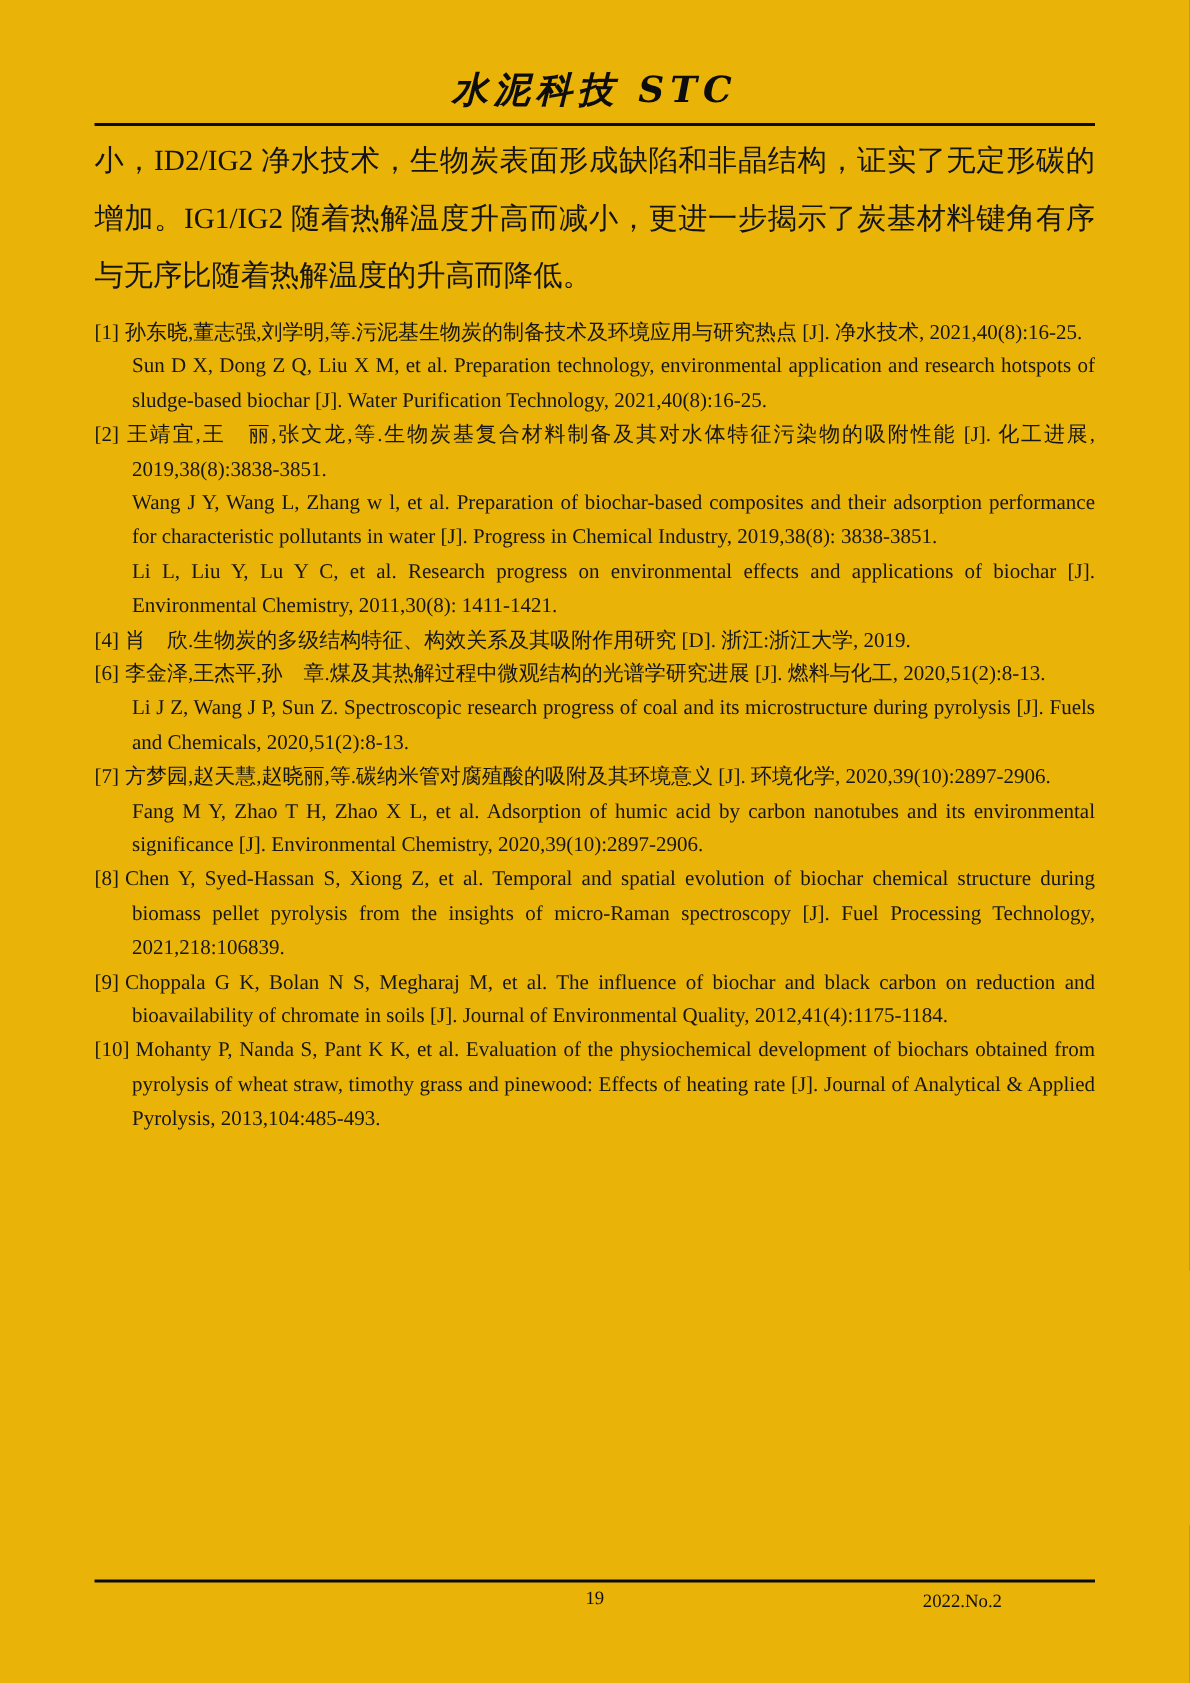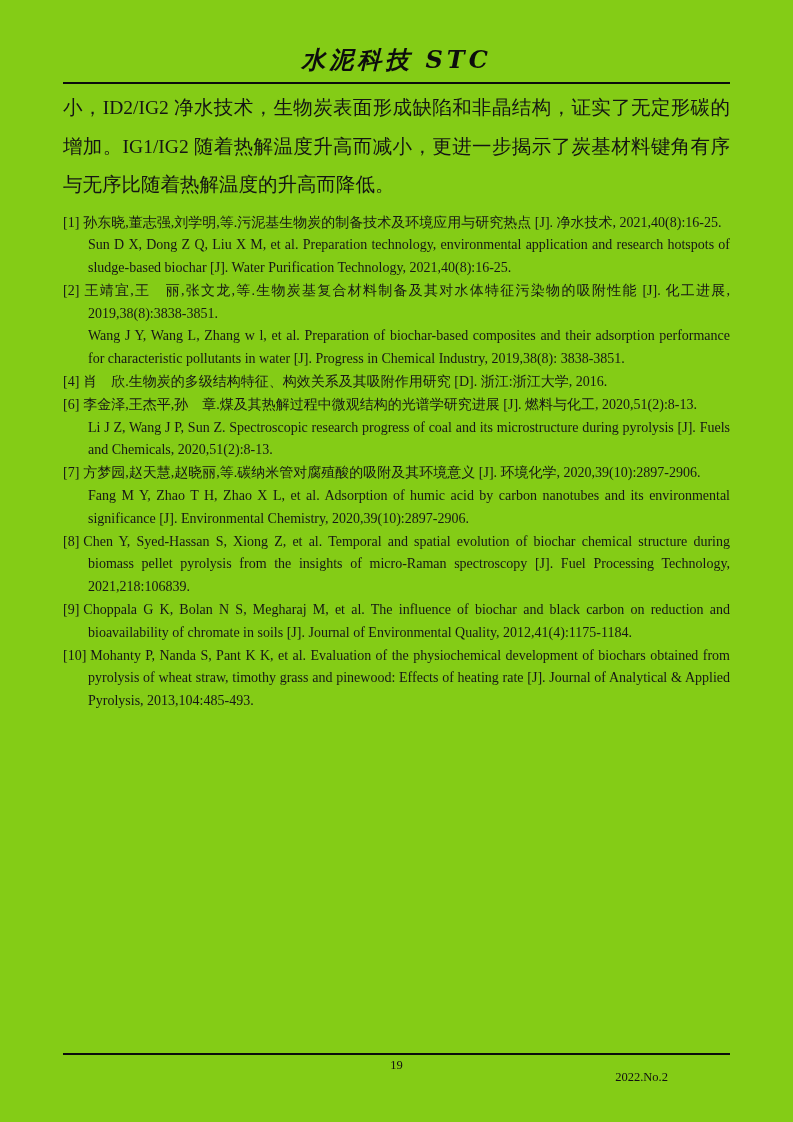--- a/index.html
+++ b/index.html
@@ -2,21 +2,21 @@
 <html><head>
 <meta charset="utf-8">
 <style>
   * { margin: 0; padding: 0; box-sizing: border-box; }
   html, body { background: #888; }
   .page {
     position: relative;
     width: 793px;
     height: 1122px;
     margin: 0 auto;
-    background: #84cc16;
+    background: #eab308;
     color: #111111;
     font-family: "Liberation Serif", "DejaVu Serif", serif;
     overflow: hidden;
   }
   .content { padding: 0 63px; }
   .journal-title {
     margin-top: 44px;
     text-align: center;
     font-family: "DejaVu Serif", serif;
     font-style: italic;
@@ -71,21 +71,21 @@
     line-height: 16px;
     color: #111;
   }
   .page-num {
     display: block;
     text-align: center;
   }
   .issue {
     position: absolute;
     right: 62px;
-    top: 12px;
+    top: 2px;
     text-align: right;
   }
 </style>
 </head>
 <body>
 
 <div class="page">
   <div class="content">
 
     <div class="journal-title">水泥科技 STC</div>
@@ -100,24 +100,25 @@
         <p class="ref-first"><span class="ref-label">[1]</span><span>孙东晓,董志强,刘学明,等.污泥基生物炭的制备技术及环境应用与研究热点 [J]. 净水技术, 2021,40(8):16-25.</span></p>
         <p class="ref-en">Sun D X, Dong Z Q, Liu X M, et al. Preparation technology, environmental application and research hotspots of sludge-based biochar [J]. Water Purification Technology, 2021,40(8):16-25.</p>
       </div>
 
       <div class="ref-item">
         <p class="ref-first"><span class="ref-label">[2]</span><span>王靖宜,王　丽,张文龙,等.生物炭基复合材料制备及其对水体特征污染物的吸附性能 [J]. 化工进展, 2019,38(8):3838-3851.</span></p>
         <p class="ref-en">Wang J Y, Wang L, Zhang w l, et al. Preparation of biochar-based composites and their adsorption performance for characteristic pollutants in water [J]. Progress in Chemical Industry, 2019,38(8): 3838-3851.</p>
       </div>
 
       <div class="ref-item">
+        <p class="ref-en">Li L, Liu Y, Lu Y C, et al. Research progress on environmental effects and applications of biochar [J]. Environmental Chemistry, 2011,30(8): 1411-1421.</p>
       </div>
 
       <div class="ref-item">
-        <p class="ref-first"><span class="ref-label">[4]</span><span>肖　欣.生物炭的多级结构特征、构效关系及其吸附作用研究 [D]. 浙江:浙江大学, 2016.</span></p>
+        <p class="ref-first"><span class="ref-label">[4]</span><span>肖　欣.生物炭的多级结构特征、构效关系及其吸附作用研究 [D]. 浙江:浙江大学, 2019.</span></p>
       </div>
 
 
       <div class="ref-item">
         <p class="ref-first"><span class="ref-label">[6]</span><span>李金泽,王杰平,孙　章.煤及其热解过程中微观结构的光谱学研究进展 [J]. 燃料与化工, 2020,51(2):8-13.</span></p>
         <p class="ref-en">Li J Z, Wang J P, Sun Z. Spectroscopic research progress of coal and its microstructure during pyrolysis [J]. Fuels and Chemicals, 2020,51(2):8-13.</p>
       </div>
 
       <div class="ref-item">
         <p class="ref-first"><span class="ref-label">[7]</span><span>方梦园,赵天慧,赵晓丽,等.碳纳米管对腐殖酸的吸附及其环境意义 [J]. 环境化学, 2020,39(10):2897-2906.</span></p>

